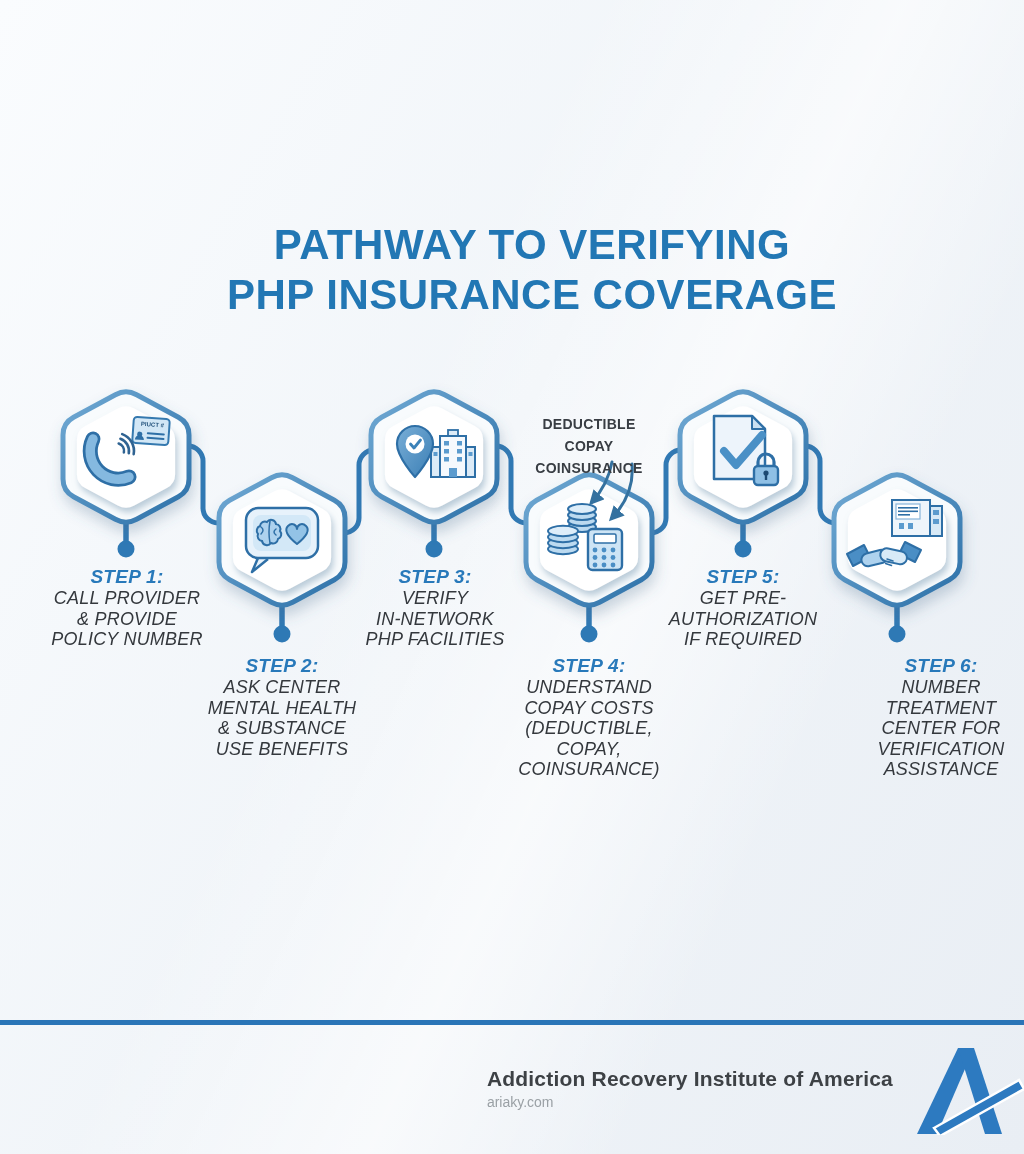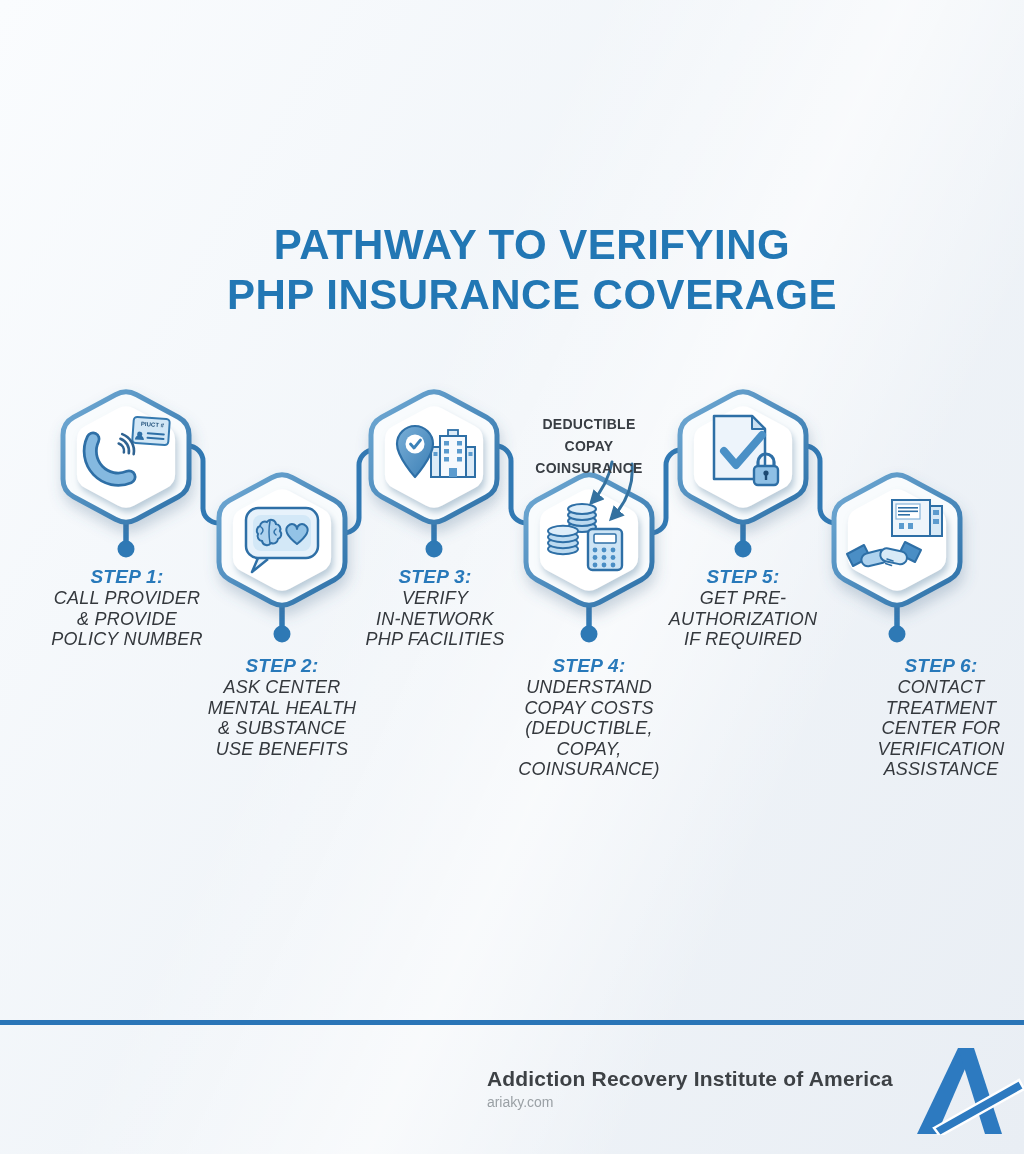--- a/index.html
+++ b/index.html
@@ -267,21 +267,21 @@
     <div class="line">COINSURANCE)</div>
   </div>
   <div class="step-label" style="left:743px;top:566px">
     <div class="heading">STEP 5:</div>
     <div class="line">GET PRE-</div>
     <div class="line">AUTHORIZATION</div>
     <div class="line">IF REQUIRED</div>
   </div>
   <div class="step-label" style="left:941px;top:655px">
     <div class="heading">STEP 6:</div>
-    <div class="line">CONTACT</div>
+    <div class="line">NUMBER</div>
     <div class="line">TREATMENT</div>
     <div class="line">CENTER FOR</div>
     <div class="line">VERIFICATION</div>
     <div class="line">ASSISTANCE</div>
   </div>
 
   <div class="divider"></div>
   <div class="footer-text">
     <div class="org">Addiction Recovery Institute of America</div>
     <div class="site">ariaky.com</div>

